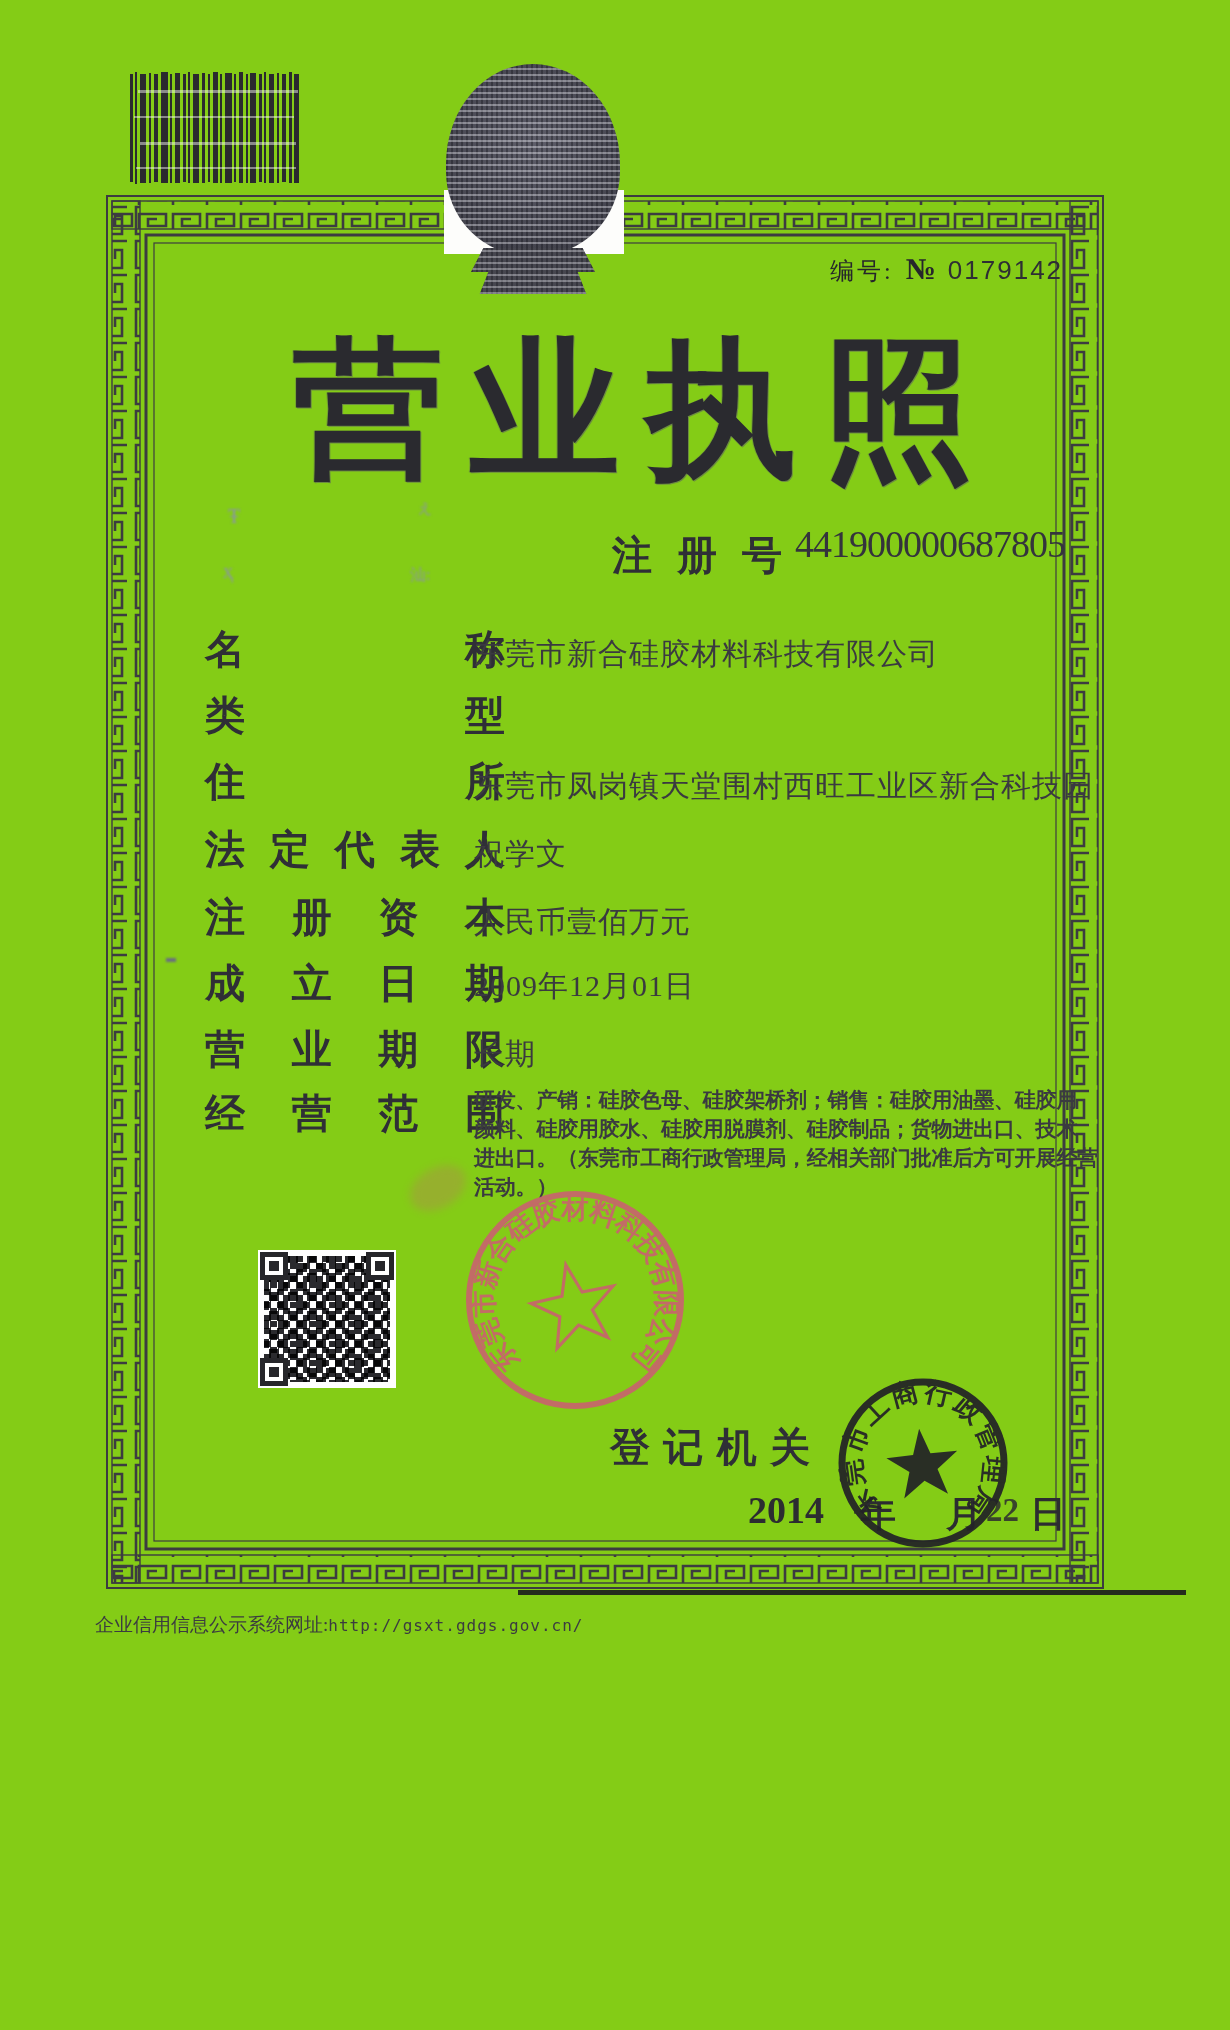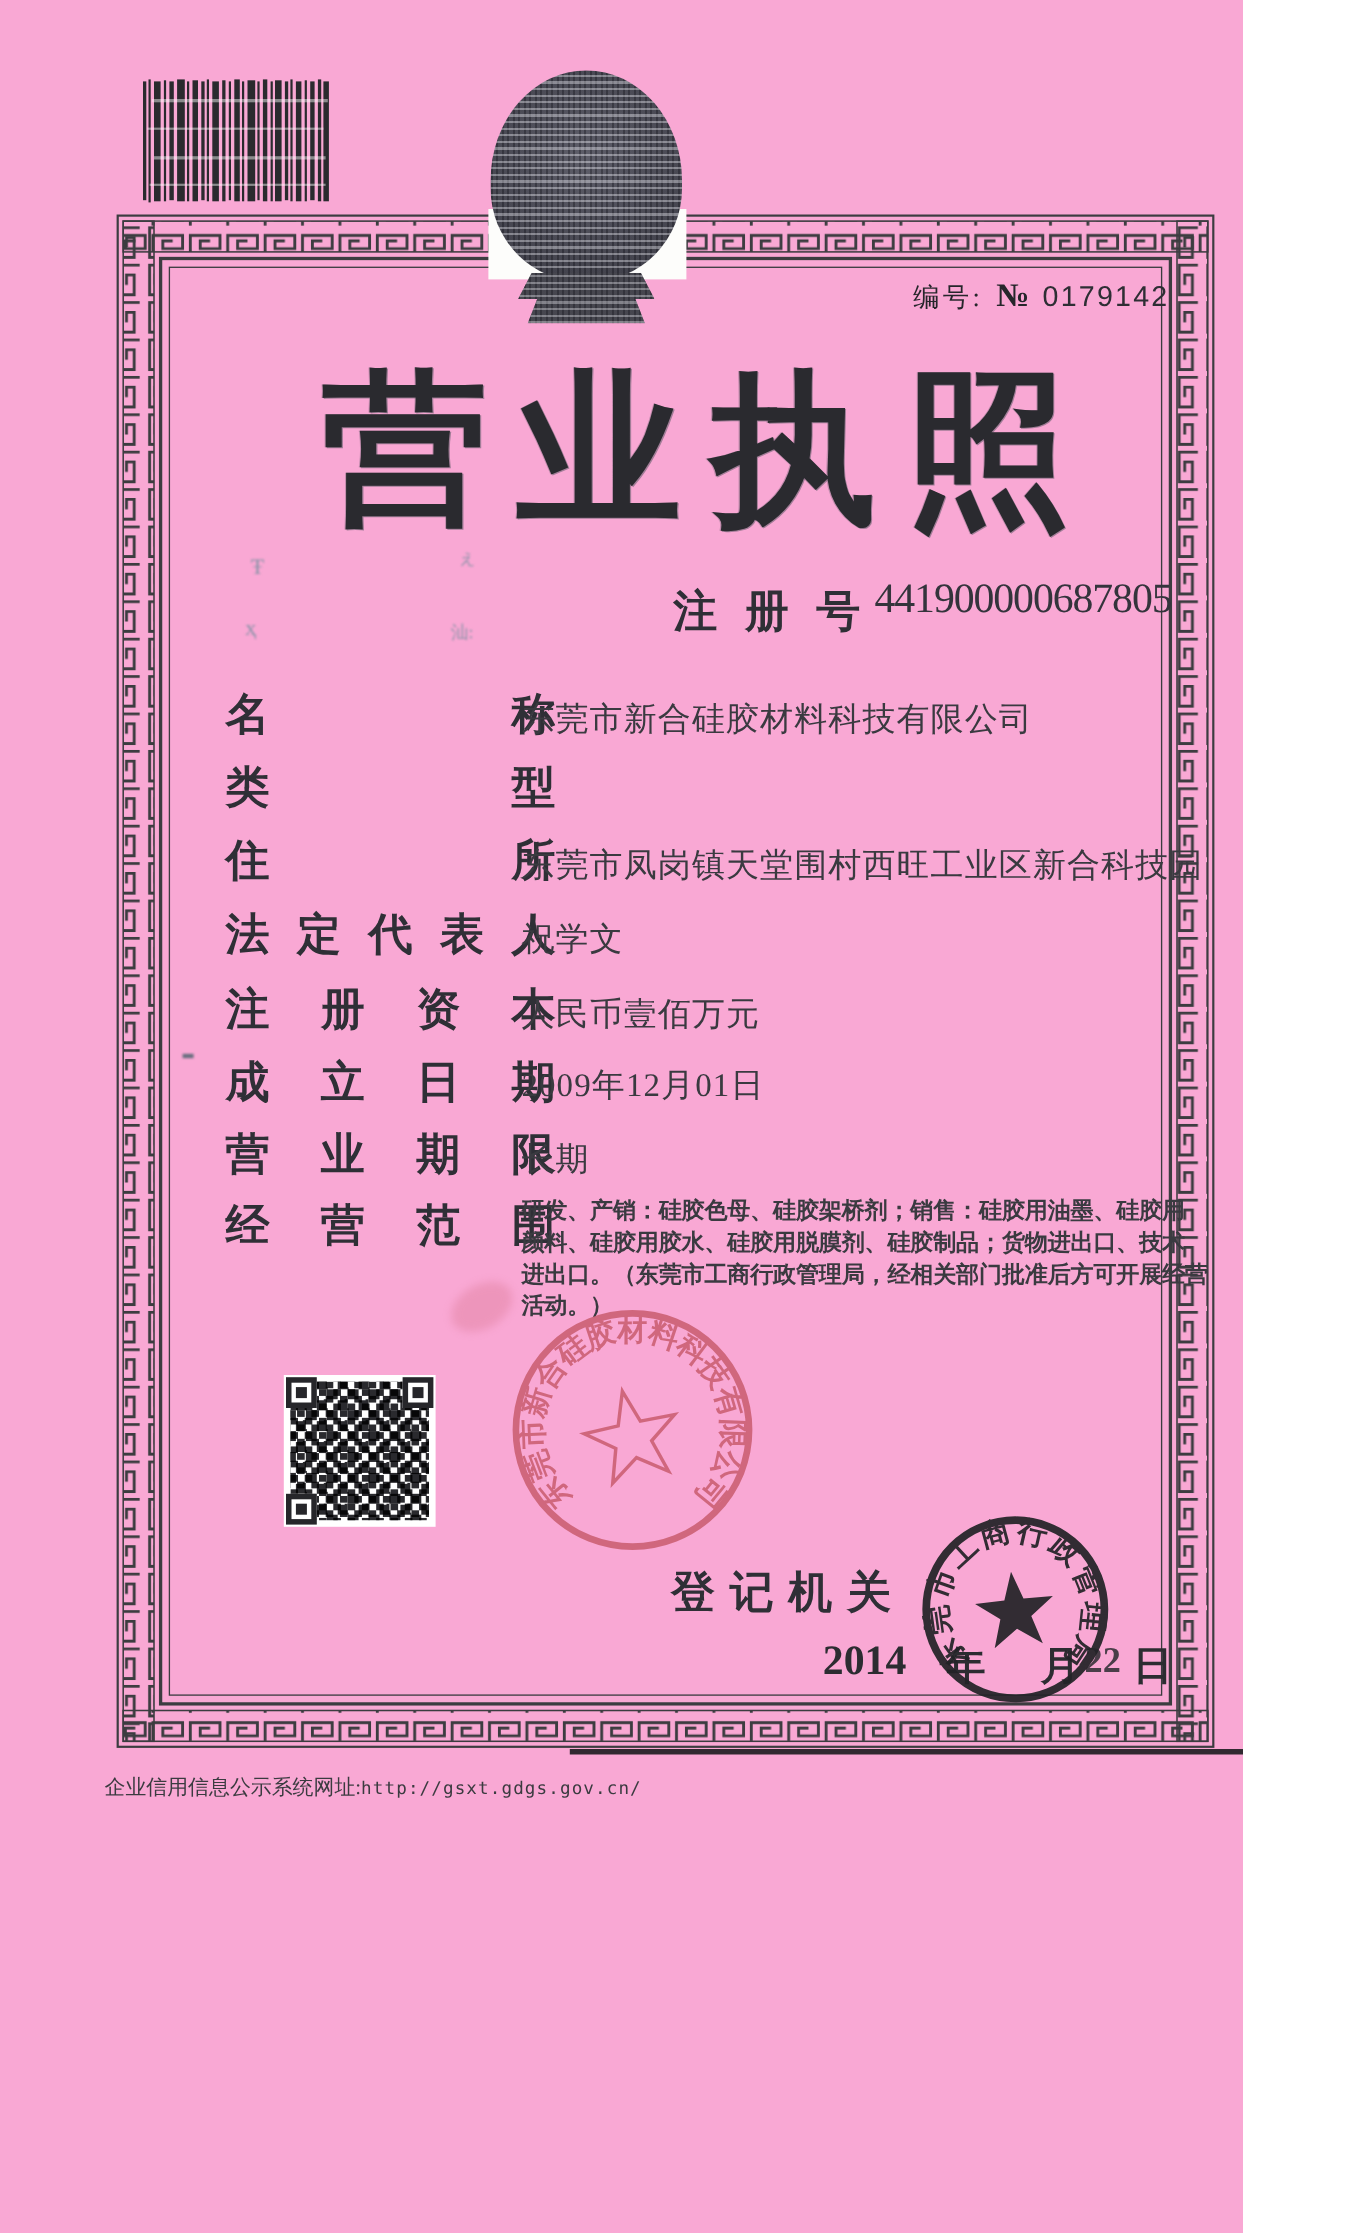--- a/index.html
+++ b/index.html
@@ -1,22 +1,22 @@
 <!DOCTYPE html>
 <html style="--ink: #2c2c31; --label-ink: #2f2f36; --value-ink: #3a3a40; --seal-red: #cb5f72; --border-ink: #3c3c40;"><head>
 <meta charset="utf-8">
 <style>
   :root{
     --ink:#2c2c31; --label-ink:#2f2f36; --value-ink:#3a3a40;
     --seal-red:#cb5f72; --border-ink:#3c3c40;
   }
   html,body{margin:0;padding:0;background:#ffffff;}
   .page{
-    position:relative;width:1130px;height:2030px;overflow:hidden;
-    background:#f9a8d4;font-family:"Liberation Serif","DejaVu Serif",serif;
+    position:relative;width:1230px;height:2030px;overflow:hidden;
+    background:#84cc16;font-family:"Liberation Serif","DejaVu Serif",serif;
     color:var(--ink);
   }
   .abs{position:absolute;}
   .char-justify{display:flex;justify-content:space-between;}
 
   
   .barcode{left:130px;top:72px;width:170px;height:113px;}
 
   
   .emblem{left:446px;top:64px;width:174px;height:232px;z-index:3;}

